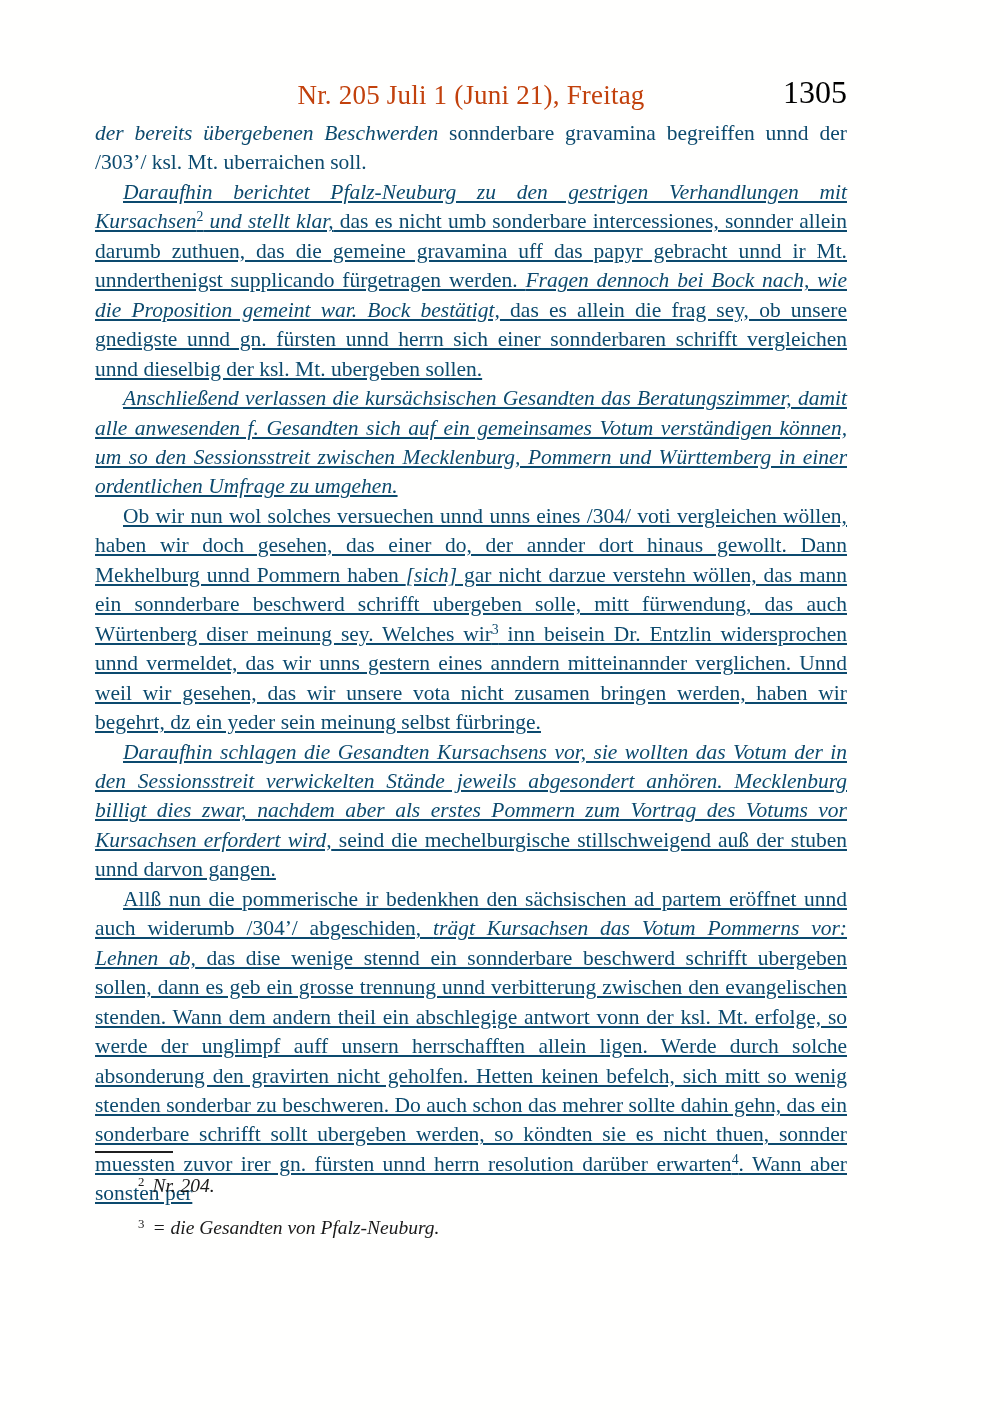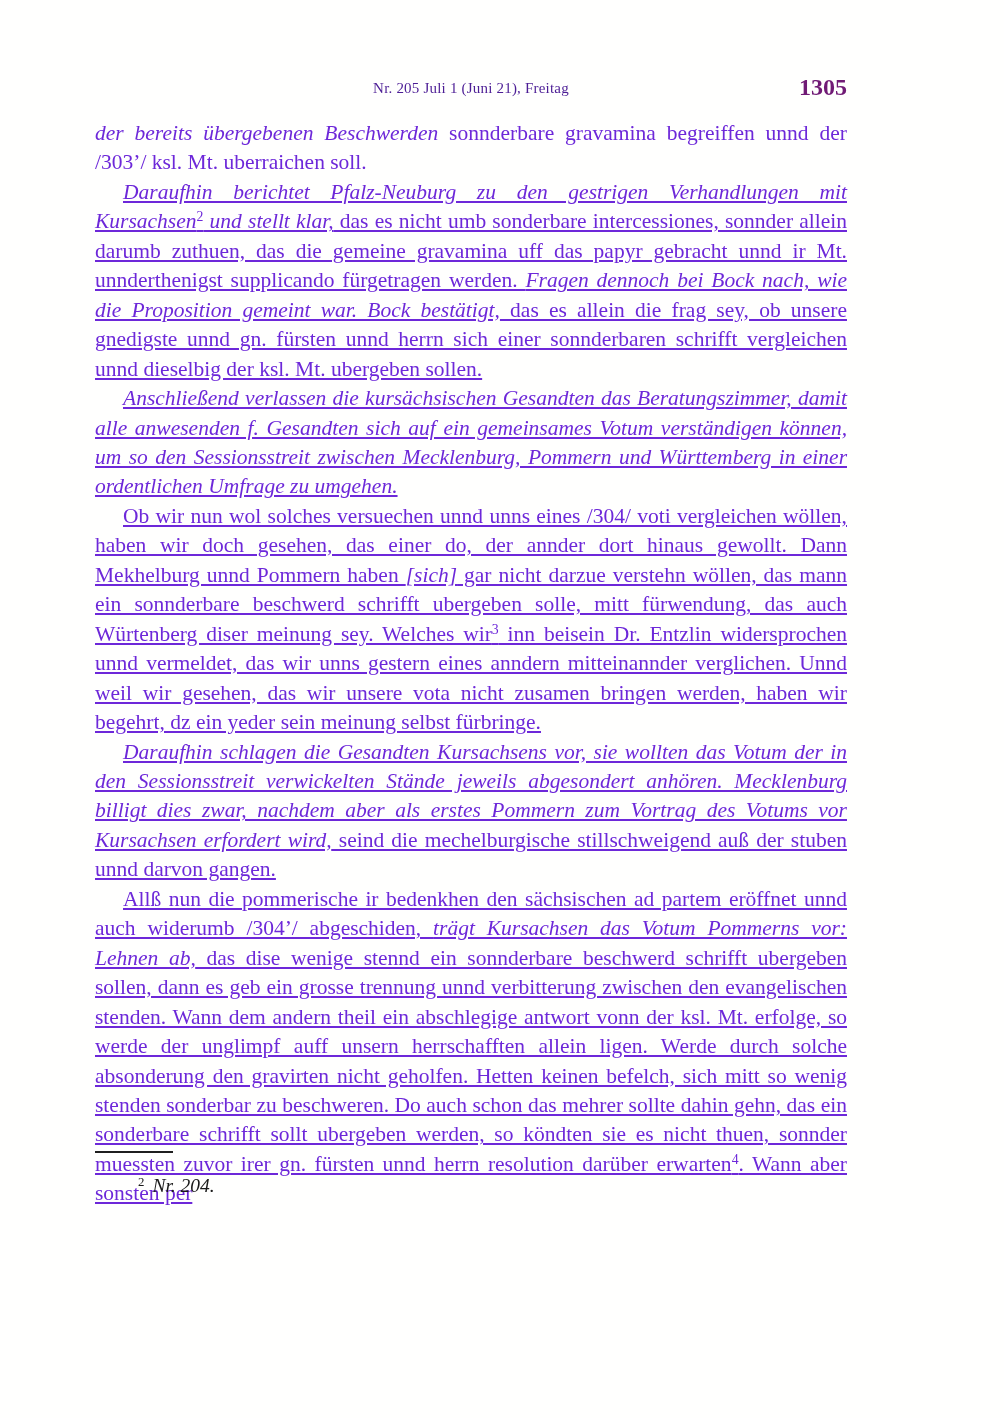--- a/index.html
+++ b/index.html
@@ -13,39 +13,38 @@
     font-family:"Liberation Serif","DejaVu Serif",serif;
     overflow:hidden;
   }
   .col { position:absolute; left:95px; width:752px; }
 
   
   .header { top:80px; height:32px; }
   .running-head {
     display:block;
     text-align:center;
-    font-size:15px;
+    font-size:27px;
     letter-spacing:0.2px;
-    color:#4c1d95;
+    color:#c2410c;
   }
   .page-number {
     position:absolute;
     right:0; top:-6px;
-    font-size:24px;
-    color:#701a75;
-    font-weight:bold;
+    font-size:32px;
+    color:#000000;
   }
 
   
   .body-text {
     top:119px;
     font-size:21.5px;
     line-height:29.45px;
     text-align:justify;
-    color:#6d28d9;
+    color:#0c4a6e;
   }
   .para { margin:0; }
   .para.indent { text-indent:28px;text-decoration:underline; }
   .run-italic { font-style:italic; }
   .run-roman { font-style:normal; }
   sup.ref {
     font-size:0.64em;
     line-height:0;
     vertical-align:baseline;
     position:relative;
@@ -96,15 +95,16 @@
       <p class="para indent"><span class="run-roman">Ob wir nun wol solches versuechen unnd unns eines /304/ voti vergleichen wöllen, haben wir doch gesehen, das einer do, der annder dort hinaus gewollt. Dann Mekhelburg unnd Pommern haben </span><span class="run-italic">[sich]</span><span class="run-roman"> gar nicht darzue verstehn wöllen, das mann ein sonnderbare beschwerd schrifft ubergeben solle, mitt fürwendung, das auch Würtenberg diser meinung sey. Welches wir</span><sup class="ref">3</sup><span class="run-roman"> inn beisein Dr. Entzlin widersprochen unnd vermeldet, das wir unns gestern eines anndern mitteinannder verglichen. Unnd weil wir gesehen, das wir unsere vota nicht zusamen bringen werden, haben wir begehrt, dz ein yeder sein meinung selbst fürbringe.</span></p>
       <p class="para indent"><span class="run-italic">Daraufhin schlagen die Gesandten Kursachsens vor, sie wollten das Votum der in den Sessionsstreit verwickelten Stände jeweils abgesondert anhören. Mecklenburg billigt dies zwar, nachdem aber als erstes Pommern zum Vortrag des Votums vor Kursachsen erfordert wird,</span><span class="run-roman"> seind die mechelburgische stillschweigend auß der stuben unnd darvon gangen.</span></p>
       <p class="para indent"><span class="run-roman">Allß nun die pommerische ir bedenkhen den sächsischen ad partem eröffnet unnd auch widerumb /304’/ abgeschiden, </span><span class="run-italic">trägt Kursachsen das Votum Pommerns vor: Lehnen ab,</span><span class="run-roman"> das dise wenige stennd ein sonnderbare beschwerd schrifft ubergeben sollen, dann es geb ein grosse trennung unnd verbitterung zwischen den evangelischen stenden. Wann dem andern theil ein abschlegige antwort vonn der ksl. Mt. erfolge, so werde der unglimpf auff unsern herrschafften allein ligen. Werde durch solche absonderung den gravirten nicht geholfen. Hetten keinen befelch, sich mitt so wenig stenden sonderbar zu beschweren. Do auch schon das mehrer sollte dahin gehn, das ein sonderbare schrifft sollt ubergeben werden, so köndten sie es nicht thuen, sonnder muessten zuvor irer gn. fürsten unnd herrn resolution darüber erwarten</span><sup class="ref">4</sup><span class="run-roman">. Wann aber sonsten per</span></p>
     </main>
 
   <div class="fn-rule"></div>
 
   <section class="col footnotes">
 
   <p class="footnote"><sup class="fn-num">2</sup><span class="fn-text">Nr. 204.</span></p>
+      <p class="footnote"><sup class="fn-num">3</sup><span class="fn-text">= die Gesandten von Pfalz-Neuburg.</span></p>
     </section>
 
 </div>
 
 </body></html>

